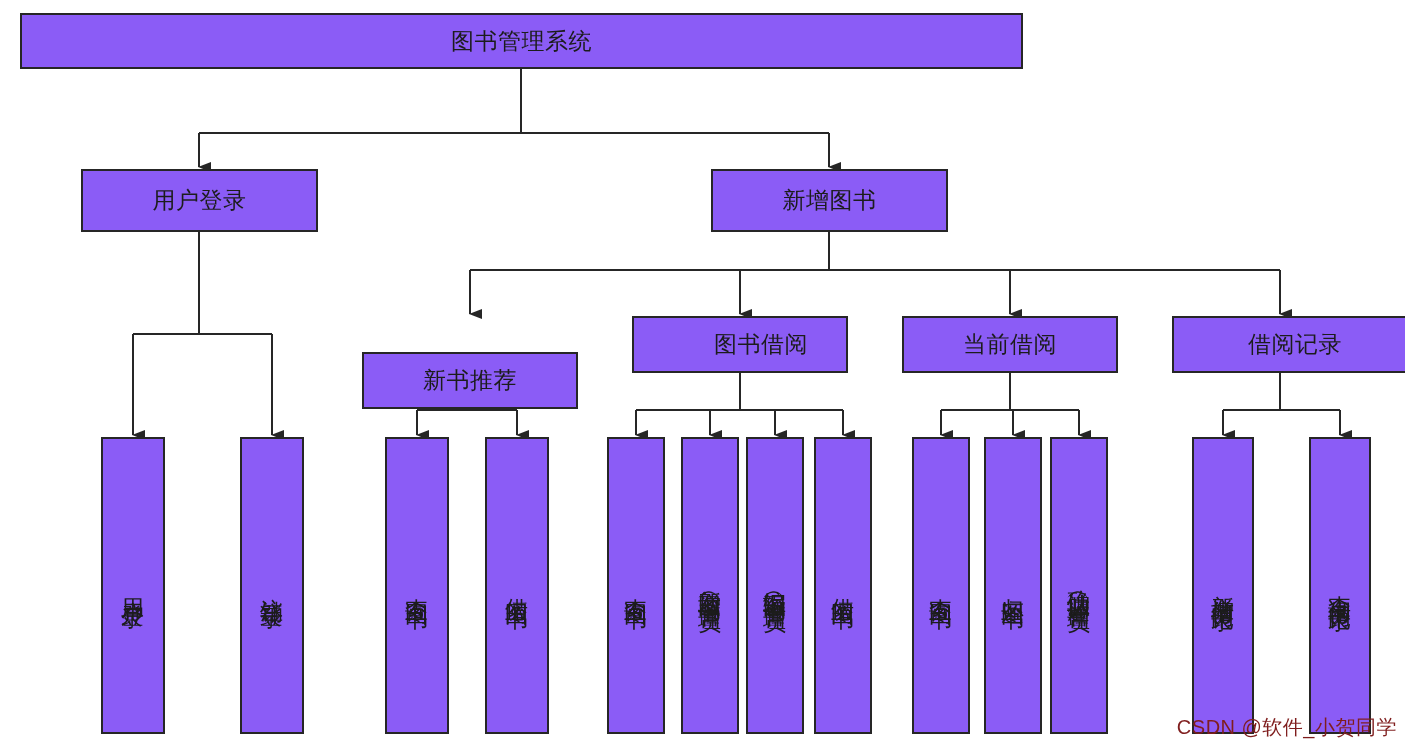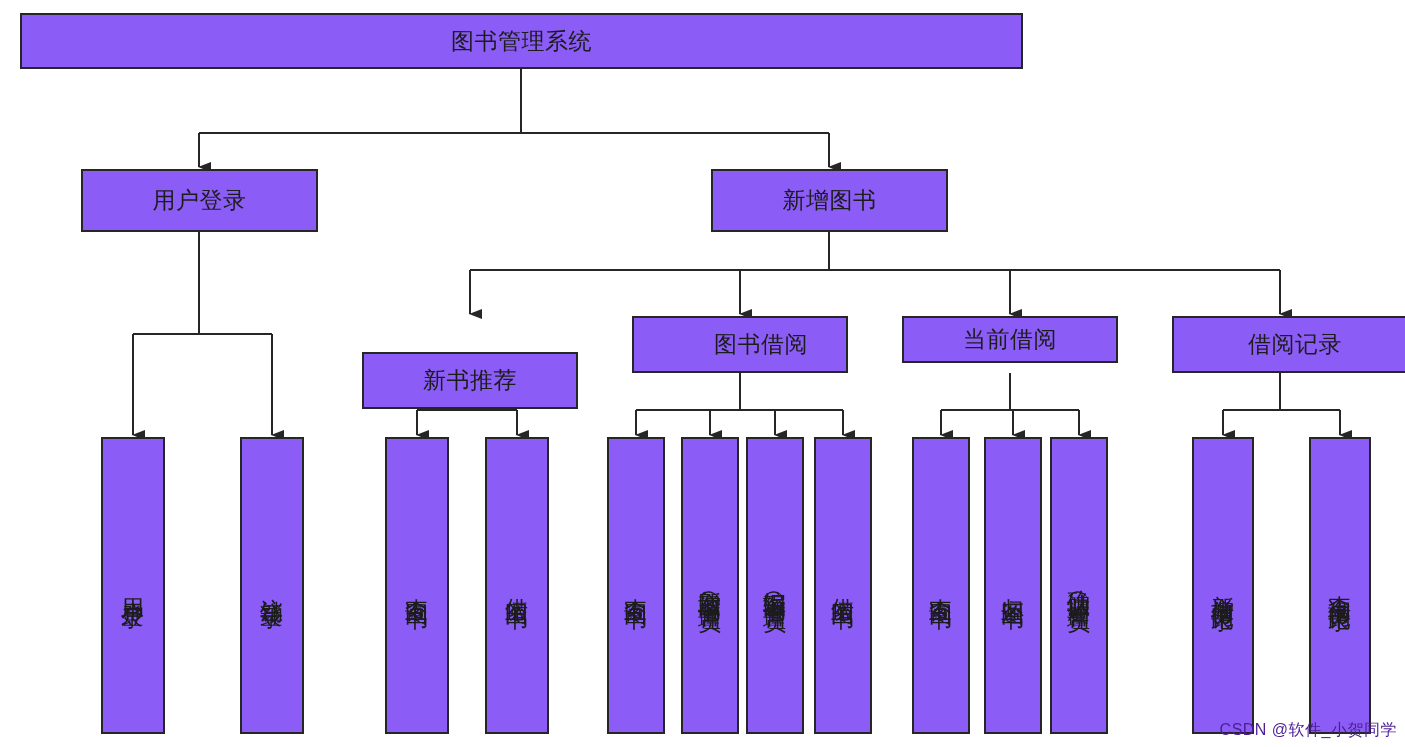--- a/index.html
+++ b/index.html
@@ -50,22 +50,22 @@
     text-orientation: upright;
     letter-spacing: 3px;
     font-size: 23px;
     line-height: 1.05;
     white-space: nowrap;
   }
   .watermark {
     position: absolute;
     right: 8px;
     bottom: 6px;
-    font-size: 16px;
-    color: #4c1d95;
+    font-size: 20px;
+    color: #7f1d1d;
     letter-spacing: 0.5px;
     white-space: nowrap;
     pointer-events: none;
   }
 </style>
 </head>
 <body>
 
 <div id="diagram-root">
 
@@ -121,21 +121,21 @@
       </div>
       <div class="node-box" style="left: 711px; top: 169px; width: 237px; height: 63px;">
         <div class="node-label">新增图书</div>
       </div>
       <div class="node-box" style="left: 362px; top: 316px; width: 216px; height: 57px; margin-top: 36px;">
         <div class="node-label">新书推荐</div>
       </div>
       <div class="node-box" style="left: 632px; top: 316px; width: 216px; height: 57px; padding-left: 42px;">
         <div class="node-label">图书借阅</div>
       </div>
-      <div class="node-box" style="left: 902px; top: 316px; width: 216px; height: 47px;">
+      <div class="node-box" style="left: 902px; top: 316px; width: 216px; height: 57px;">
         <div class="node-label">当前借阅</div>
       </div>
       <div class="node-box" style="left: 1172px; top: 316px; width: 246px; height: 57px;">
         <div class="node-label">借阅记录</div>
       </div>
       <div class="node-box" style="left: 101px; top: 437px; width: 64px; height: 297px;">
         <div class="node-label vertical">用户登录</div>
       </div>
       <div class="node-box" style="left: 240px; top: 437px; width: 64px; height: 297px;">
         <div class="node-label vertical">注销登录</div>

